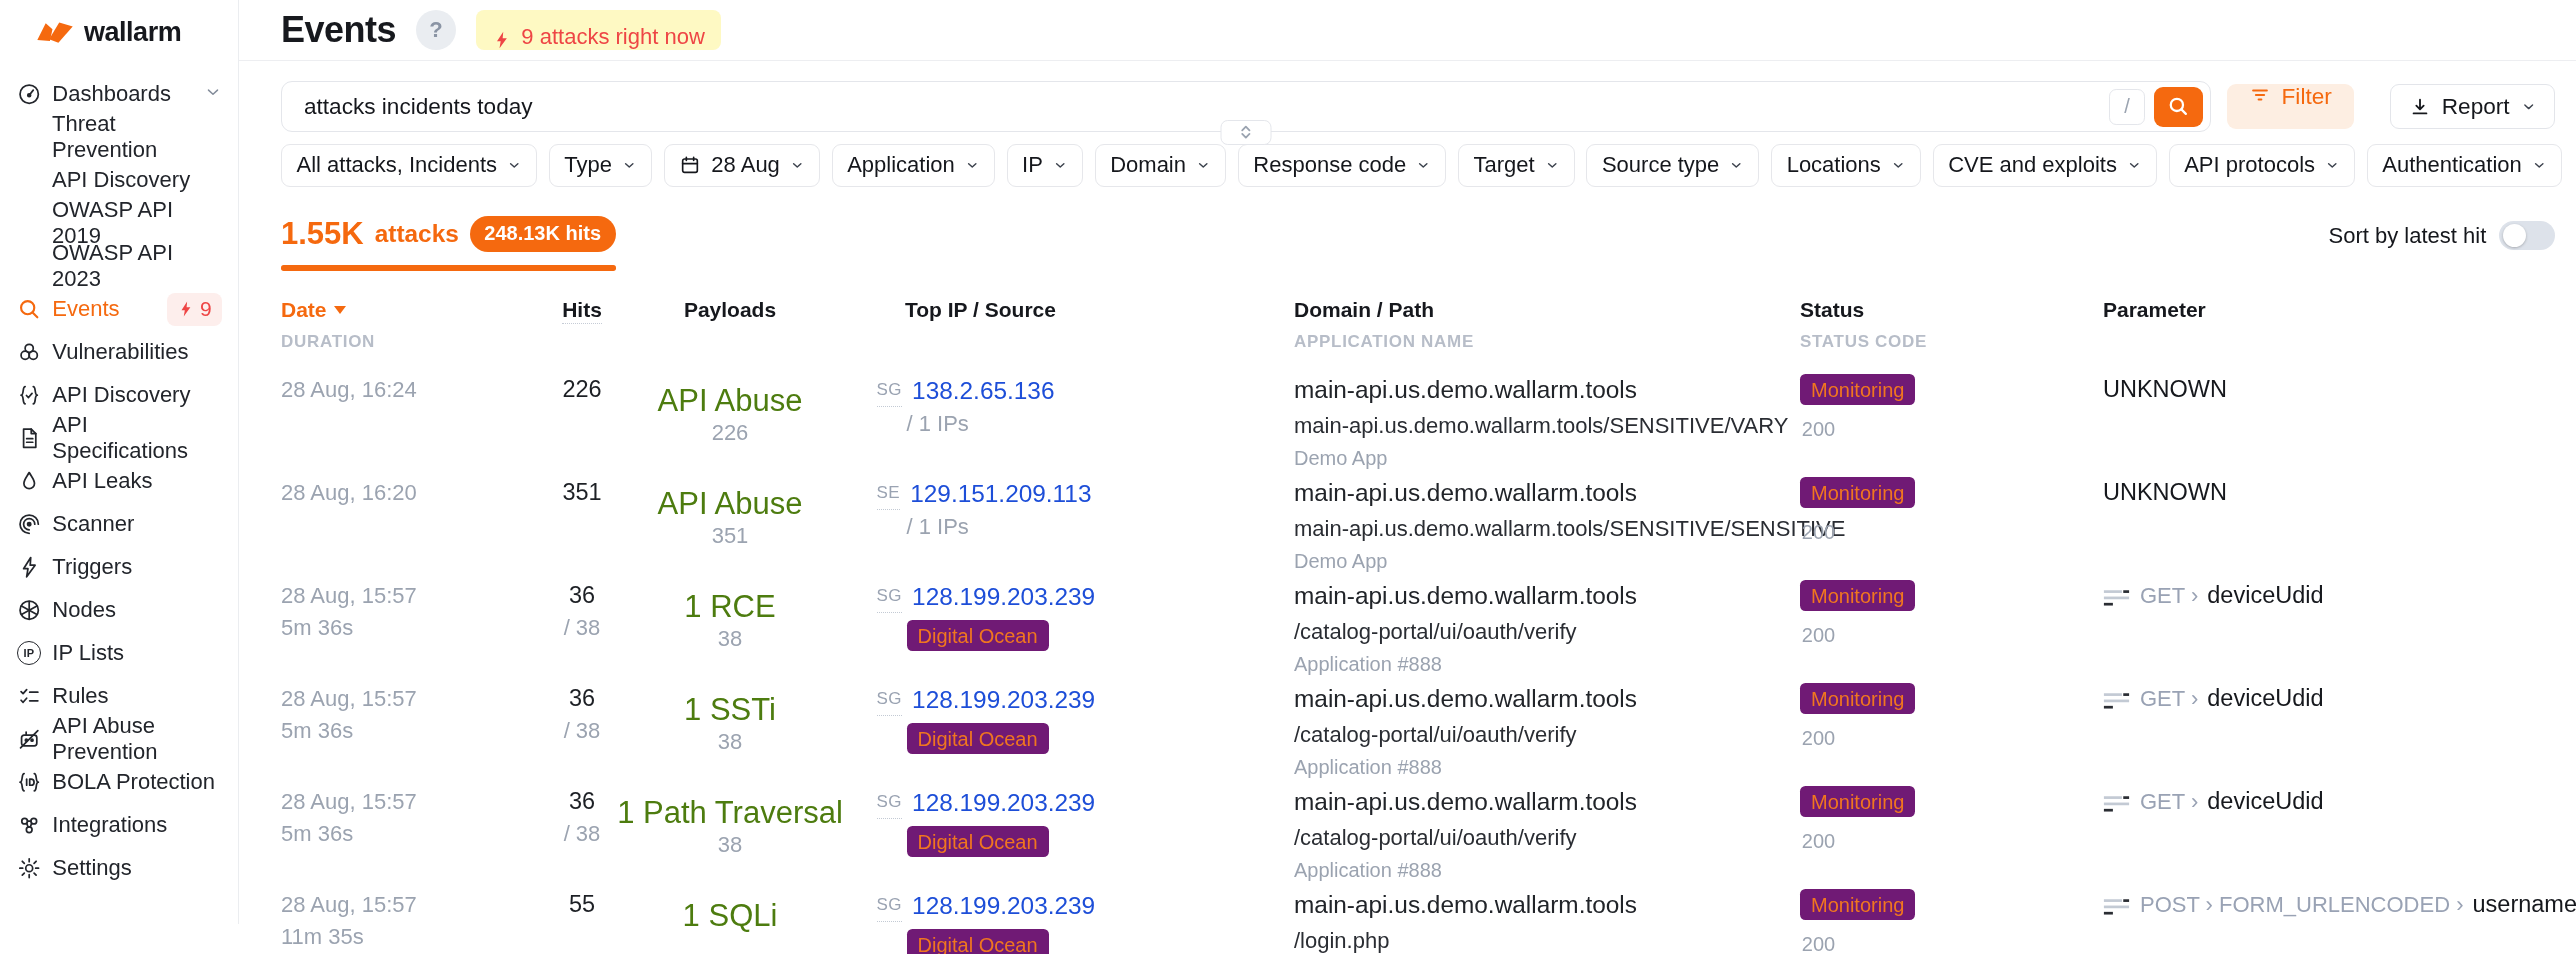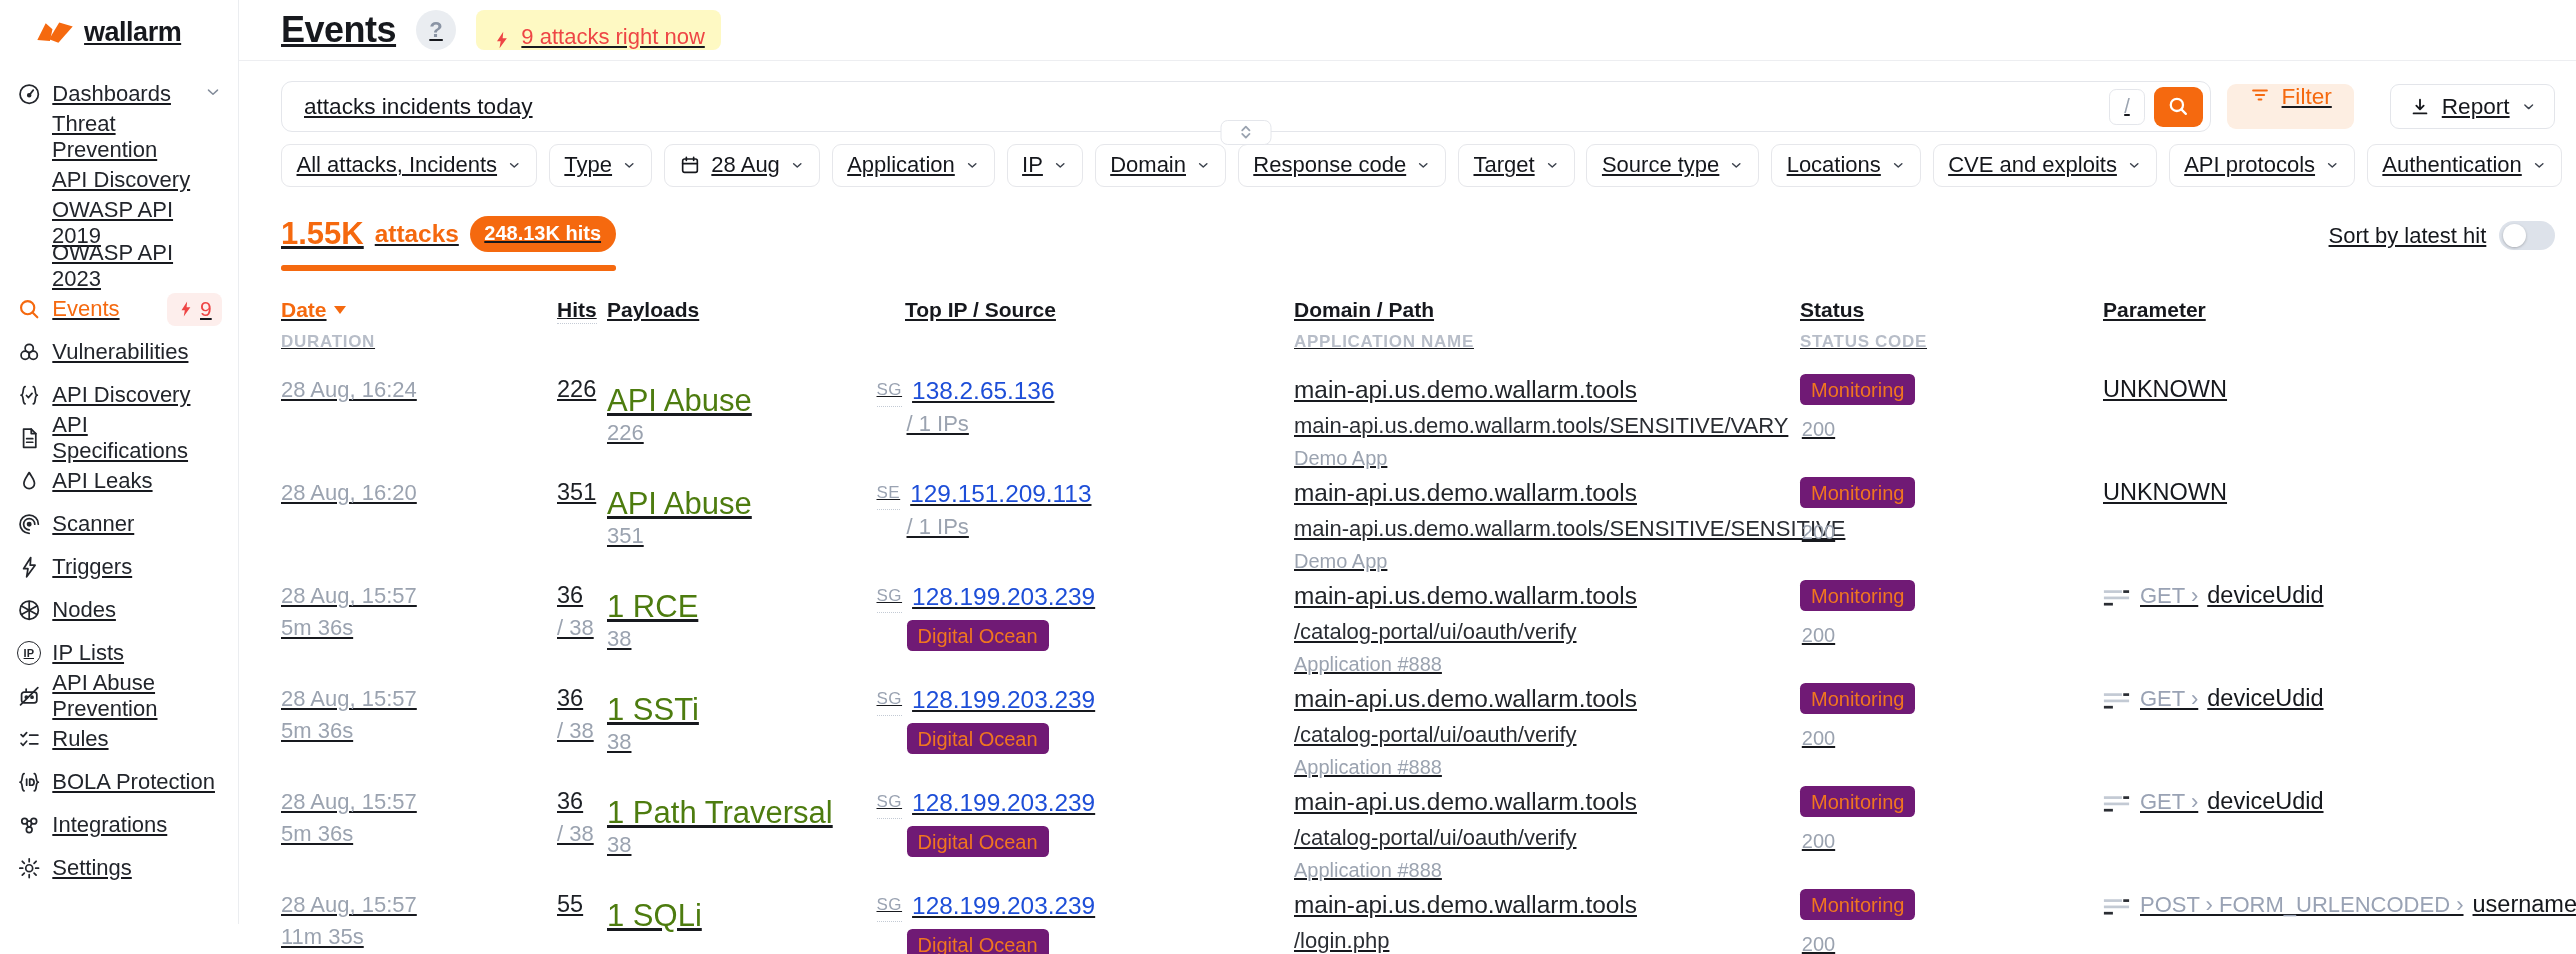--- a/index.html
+++ b/index.html
@@ -1,18 +1,18 @@
 <!DOCTYPE html>
 <html style="font-size:14.5px"><head>
 <meta charset="utf-8">
 <style>
   * { box-sizing: border-box; margin: 0; padding: 0; }
   html,body { width:2576px; height:954px; overflow:hidden; background:#fff;
     font-family:"Liberation Sans", sans-serif; color:#17191e; }
-  .app { display:flex; width:2576px; height:924px;text-decoration:underline; }
+  .app { display:flex; width:2576px; height:924px; }
 
   
   .sidebar { width:239px; flex:0 0 239px; border-right:0.9px solid #ebedf0; background:#fff; padding-top:14.5px; }
   .logo { display:flex; align-items:center; gap:8.1px; padding-left:34px; height:36px; }
   .logo-mark svg { width:42px; height:27px; display:block; }
   .logo-text { font-size:27px; font-weight:800; letter-spacing:-0.5px; color:#16181d; }
   .nav { margin-top:22px; }
   .nav-item { display:flex; align-items:center; height:43px; padding:0 16.3px; font-size:22px; color:#22252b; cursor:pointer; }
   .nav-item .nicon { width:25px; height:25px; margin-right:11px; display:flex; align-items:center; justify-content:center; flex:0 0 25px; }
   .nav-item .nicon svg { width:24.4px; height:24.4px; fill:none; stroke:#23262c; stroke-width:1.7; stroke-linecap:round; stroke-linejoin:round; }
@@ -71,21 +71,21 @@
   .toggle { width:56px; height:29px; background:#dde2ea; border-radius:14.5px; position:relative; cursor:pointer; flex:0 0 56px; }
   .toggle .knob { position:absolute; top:2.7px; left:3.6px; width:23.5px; height:23.5px; background:#fff; border-radius:50%; box-shadow:0 0.9px 2.7px rgba(0,0,0,.25); }
 
   
   .grid { display:grid; grid-template-columns:276px 50px 246px 441px 506px 303px 1fr; }
   .t-head { margin-top:27px; }
   .h-main { font-size:21px; font-weight:700; color:#16181d; white-space:nowrap; }
   .h-sub { font-size:17px; font-weight:600; color:#b7bdc8; letter-spacing:0.7px; margin-top:10px; white-space:nowrap; }
   .h-date { color:#f5690f; display:flex; align-items:center; gap:7.2px; cursor:pointer; }
   .tri-down { width:0; height:0; border-left:6.3px solid transparent; border-right:6.3px solid transparent; border-top:8.1px solid #f5690f; }
-  .c-right { text-align:left; }
+  .c-right { text-align:center; }
   .h-hits-label { border-bottom:1.8px dotted #c6ccd6; padding-bottom:2.7px; cursor:pointer; }
   .pad-src { padding-left:52px; }
 
   .t-row { height:103px; cursor:pointer; }
   .t-row:first-of-type { margin-top:22.6px; }
   .cell-l1 { line-height:31px; white-space:nowrap; }
   .date-cell .cell-l1, .date-cell .cell-l2 { font-size:22px; color:#9ba3b0; }
   .cell-l2 { margin-top:2.7px; line-height:27px; white-space:nowrap; }
   .hits-cell .cell-l1 { font-size:23.5px; color:#1d2025; }
   .hits-cell .cell-l2, .pl-cell .cell-l2 { font-size:22px; color:#9ba3b0; }
@@ -238,39 +238,39 @@
       </div>
       <div class="nav-item">
         <span class="nicon">
             <span class="ip-circ">IP</span>
           </span>
         <span>IP Lists</span>
       </div>
       <div class="nav-item">
         <span class="nicon">
           <svg viewBox="0 0 24 24">
+              <path d="M4 7.5 L6 9.5 L9.5 5.5"></path>
+              <path d="M12.5 8 H20.5"></path>
+              <path d="M4 16 L6 18 L9.5 14"></path>
+              <path d="M12.5 16.5 H20.5"></path>
+            </svg>
+        </span>
+        <span>Rules</span>
+      </div>
+      <div class="nav-item">
+        <span class="nicon">
+          <svg viewBox="0 0 24 24">
               <rect x="4.5" y="8" width="15" height="10.5" rx="2.5"></rect>
               <path d="M9 5 V8"></path>
               <circle cx="9.2" cy="13" r="1" fill="#23262c"></circle>
               <circle cx="14.8" cy="13" r="1" fill="#23262c"></circle>
               <path d="M3.5 20.5 L20.5 3.5"></path>
             </svg>
         </span>
         <span>API Abuse Prevention</span>
-      </div>
-      <div class="nav-item">
-        <span class="nicon">
-          <svg viewBox="0 0 24 24">
-              <path d="M4 7.5 L6 9.5 L9.5 5.5"></path>
-              <path d="M12.5 8 H20.5"></path>
-              <path d="M4 16 L6 18 L9.5 14"></path>
-              <path d="M12.5 16.5 H20.5"></path>
-            </svg>
-        </span>
-        <span>Rules</span>
       </div>
       <div class="nav-item">
         <span class="nicon">
           <svg viewBox="0 0 24 24">
               <path d="M7 3.5 C4 3.5 6.2 12 3 12 C6.2 12 4 20.5 7 20.5"></path>
               <path d="M17 3.5 C20 3.5 17.8 12 21 12 C17.8 12 20 20.5 17 20.5"></path>
               <path d="M9.5 9 V15"></path>
               <path d="M12.5 9 V15 H13.8 A3 3 0 0 0 13.8 9 Z"></path>
             </svg>
         </span>

